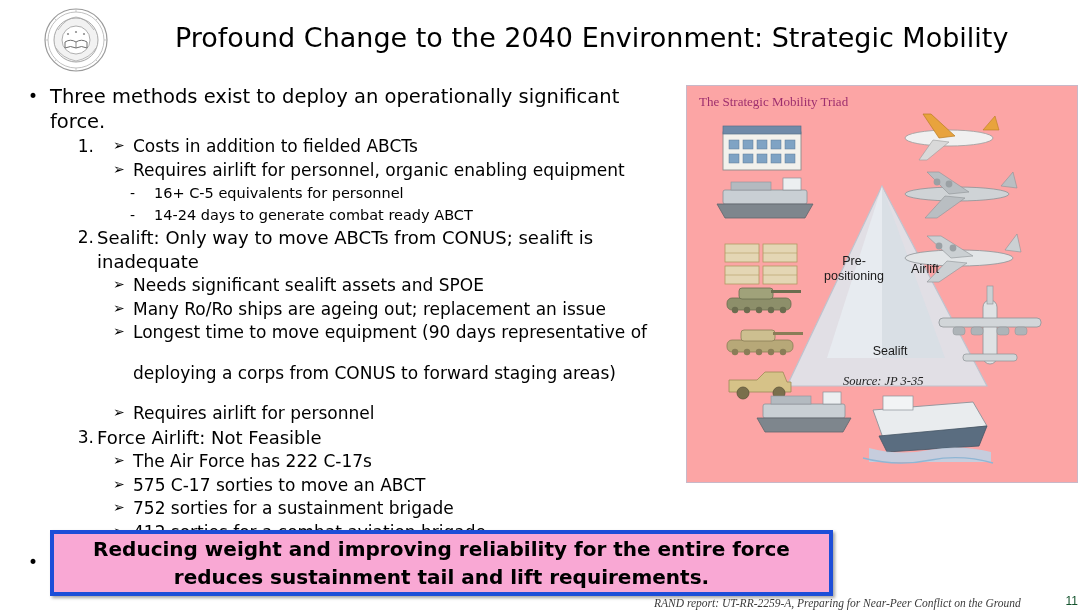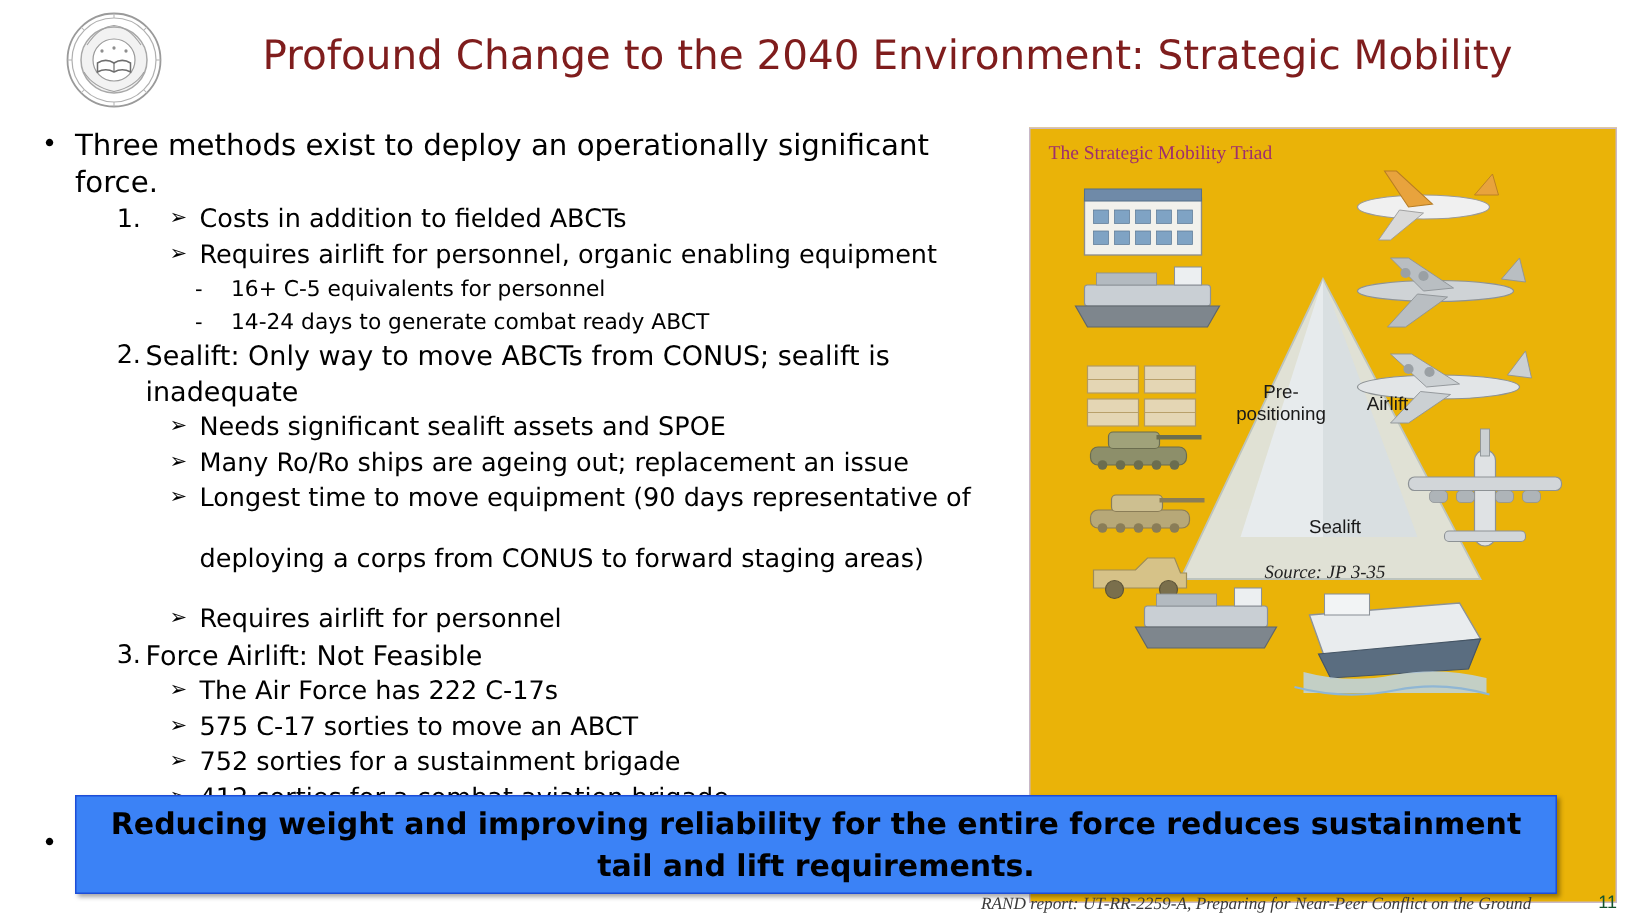--- a/index.html
+++ b/index.html
@@ -23,21 +23,21 @@
     width: 120px;
     height: 68px;
   }
 
   
   #slide-title {
     position: absolute;
     left: 175px;
     top: 22px;
     font-size: 27px;
-    color: #7f1d1d;
+    color: #000000;
     font-family: "DejaVu Sans", sans-serif;
     font-weight: 400;
     letter-spacing: 0px;
     white-space: nowrap;
   }
 
   
   #body-area {
     position: absolute;
     left: 20px;
@@ -118,23 +118,23 @@
     line-height: 23.5px;
     font-family: "DejaVu Sans", sans-serif;
   }
 
   
   #triad-panel {
     position: absolute;
     left: 686px;
     top: 85px;
     width: 392px;
-    height: 517px;
+    height: 398px;
     border: 1px solid #c8b8c8;
-    background: #eab308;
+    background: #fca5a5;
     box-sizing: border-box;
   }
   #triad-caption {
     position: absolute;
     left: 12px;
     top: 8px;
     font-size: 13px;
     color: #9e2f6e;
     font-family: "Liberation Serif", serif;
   }
@@ -156,24 +156,24 @@
   }
   #lbl-prepo { left: 130px; top: 168px; width: 74px; line-height: 15px; }
   #lbl-airlift { left: 208px; top: 176px; width: 60px; }
   #lbl-sealift { left: 170px; top: 258px; width: 66px; }
 
   
   #callout {
     position: absolute;
     left: 50px;
     top: 530px;
-    width: 988px;
+    width: 783px;
     height: 66px;
-    background: #3b82f6;
-    border: 1px solid #1d4ed8;
+    background: #f9a8d4;
+    border: 4px solid #1d4ed8;
     box-shadow: 2px 2px 3px rgba(0,0,0,0.35);
     box-sizing: border-box;
     display: flex;
     align-items: center;
     justify-content: center;
     text-align: center;
   }
   #callout-text {
     font-size: 20px;
     font-weight: bold;

